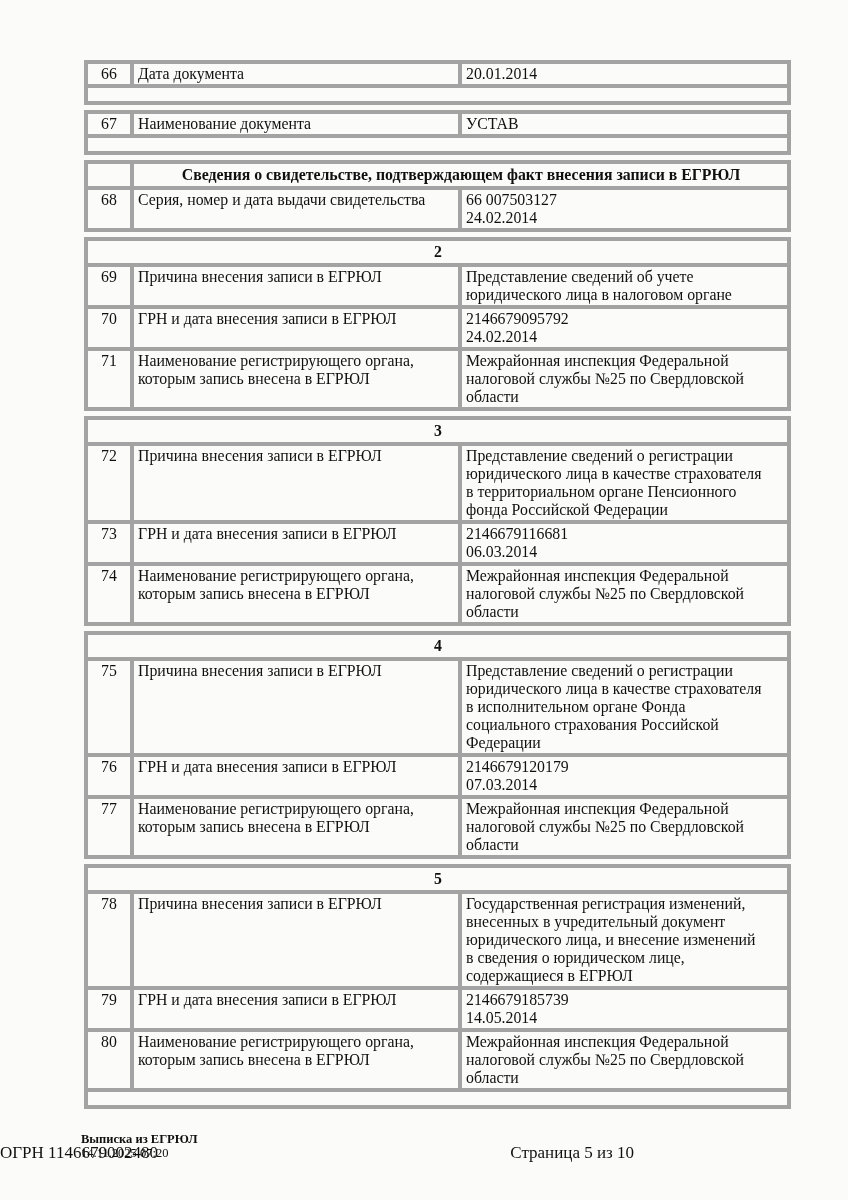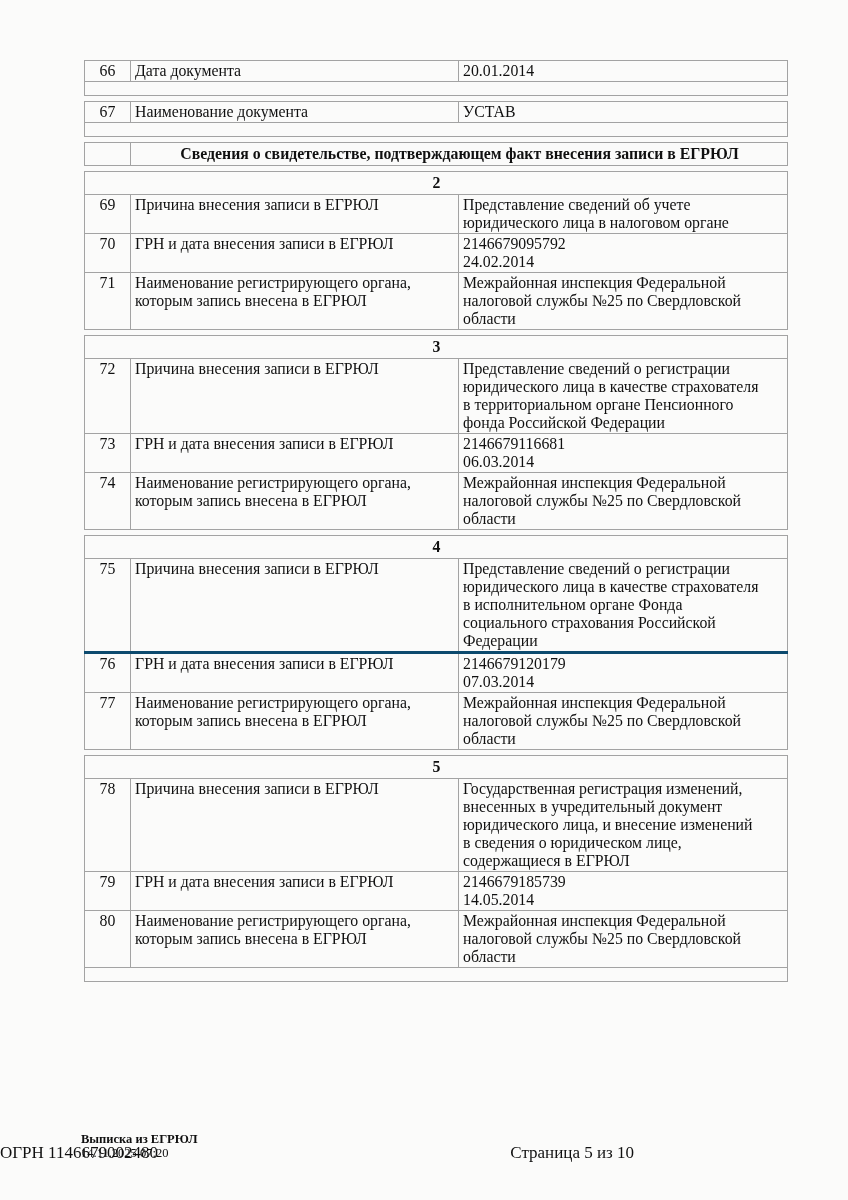--- a/index.html
+++ b/index.html
@@ -19,21 +19,21 @@
   table.block {
     border-collapse: collapse;
     table-layout: fixed;
     width: 703px;
     margin: 0 0 5px 0;
   }
   col.w-num  { width: 46px; }
   col.w-name { width: 328px; }
   col.w-val  { width: 329px; }
   td {
-    border: 1px solid #a3a3a3;
+    border: 4px solid #a3a3a3;
     vertical-align: top;
     font-size: 15.8px;
     line-height: 18px;
     padding: 1px 3px 1px 4px;
     overflow: hidden;
   }
   td.c-num { text-align: center; padding-left: 0; padding-right: 0; }
   td.c-name, td.c-val { white-space: pre-line; }
   td.sec-num { text-align: center; font-weight: bold; padding-top: 2px; padding-bottom: 2px; }
   td.sec-title { font-weight: bold; text-align: center; padding-top: 2px; padding-bottom: 2px; }
@@ -98,20 +98,26 @@
       <colgroup>
         <col class="w-num">
         <col class="w-name">
         <col class="w-val">
       </colgroup>
       <tbody>
         <tr>
           <td class="c-num"></td>
           <td colspan="2" class="sec-title">Сведения о свидетельстве, подтверждающем факт внесения записи в ЕГРЮЛ</td>
         </tr>
+        <tr>
+          <td class="c-num">68</td>
+          <td class="c-name">Серия, номер и дата выдачи свидетельства</td>
+          <td class="c-val">66 007503127
+24.02.2014</td>
+        </tr>
       </tbody>
     </table>
     <table class="block">
       <colgroup>
         <col class="w-num">
         <col class="w-name">
         <col class="w-val">
       </colgroup>
       <tbody>
         <tr>

